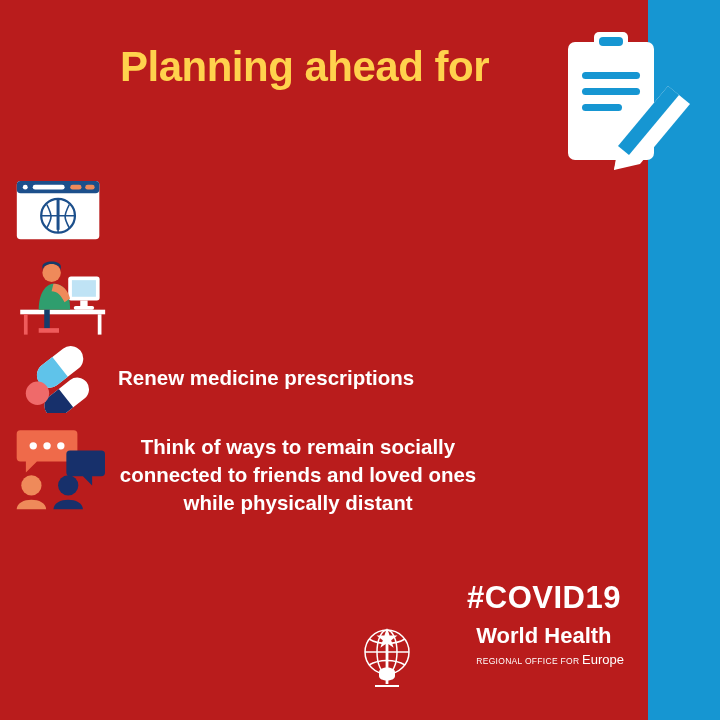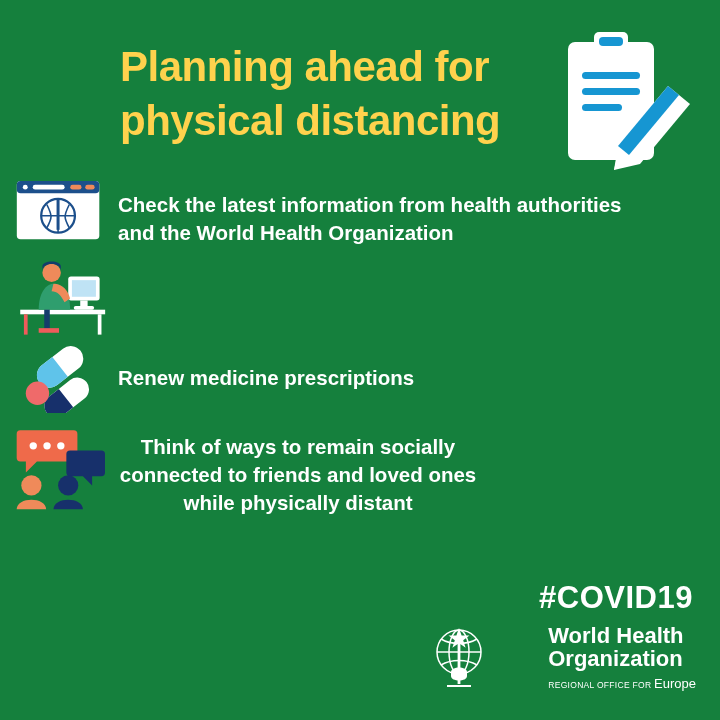--- a/index.html
+++ b/index.html
@@ -8,23 +8,23 @@
   }
   body {
     width: 720px;
     height: 720px;
     background: #1696d2;
     font-family: "Liberation Sans", sans-serif;
     overflow: hidden;
   }
   .poster {
     position: relative;
-    width: 720px;
+    width: 648px;
     height: 720px;
-    background: #15803d;
+    background: #b91c1c;
   }
 
   
   .headline {
     position: absolute;
     left: 120px;
     top: 40px;
     width: 430px;
     color: #ffd24d;
     font-size: 42px;
@@ -137,21 +137,20 @@
     letter-spacing: 0;
   }
 </style>
 </head>
 <body>
 
 <div class="poster">
 
   <div class="headline">
     <span class="line">Planning ahead for</span>
-    <span class="line">physical distancing</span>
   </div>
 
   <div class="clipboard-icon">
     <svg viewBox="0 0 145 150" width="145" height="150" aria-hidden="true">
       <rect x="12" y="14" width="86" height="118" rx="7" fill="#ffffff"></rect>
       <rect x="38" y="4" width="34" height="18" rx="5" fill="#ffffff"></rect>
       <rect x="43" y="9" width="24" height="9" rx="4" fill="#1696d2"></rect>
       <g fill="#1696d2">
         <rect x="26" y="44" width="58" height="7" rx="3.5"></rect>
         <rect x="26" y="60" width="58" height="7" rx="3.5"></rect>
@@ -174,21 +173,20 @@
           <rect x="3" y="4" width="88" height="13" rx="4" fill="#1c4f8b"></rect>
           <circle cx="12" cy="10.5" r="2.6" fill="#ffffff"></circle>
           <rect x="20" y="8" width="34" height="5" rx="2.5" fill="#ffffff"></rect>
           <rect x="60" y="8" width="12" height="5" rx="2.5" fill="#ef8a5a"></rect>
           <rect x="76" y="8" width="10" height="5" rx="2.5" fill="#ef8a5a"></rect>
           <circle cx="47" cy="41" r="18" fill="none" stroke="#1c4f8b" stroke-width="2.4"></circle>
           <path d="M47 23 L47 59 M29 41 L65 41 M35 29 C41 41 41 43 35 54 M59 29 C53 41 53 43 59 54" stroke="#1c4f8b" stroke-width="1.7" fill="none"></path>
           <rect x="45.4" y="24" width="3.2" height="32" fill="#1c4f8b"></rect>
         </svg>
       </div>
-      <div class="text">Check the latest information from health authorities and the  World Health Organization</div>
     </div>
 
     <div class="item item-employer">
       <div class="icon">
         <svg viewBox="0 0 104 90" width="96" height="84" aria-hidden="true">
           <rect x="62" y="26" width="34" height="26" rx="3" fill="#ffffff"></rect>
           <rect x="66" y="30" width="26" height="18" fill="#bfe3f5"></rect>
           <rect x="75" y="52" width="8" height="7" fill="#ffffff"></rect>
           <rect x="68" y="58" width="22" height="4" rx="2" fill="#ffffff"></rect>
           <rect x="10" y="62" width="92" height="5" fill="#ffffff"></rect>
@@ -256,21 +254,20 @@
           <path d="M18 45 C28 39 44 39 54 45"></path>
         </g>
         <path d="M36 8 L38.6 15.5 L46.5 15.5 L40.2 20.2 L42.6 27.7 L36 23.1 L29.4 27.7 L31.8 20.2 L25.5 15.5 L33.4 15.5 Z" fill="#ffffff"></path>
         <rect x="34.6" y="20" width="2.8" height="44" fill="#ffffff"></rect>
         <path d="M28 52 C28 46 44 46 44 52 L44 56 C44 62 28 62 28 56 Z" fill="#ffffff"></path>
         <path d="M24 66 L48 66" stroke="#ffffff" stroke-width="2"></path>
       </svg>
     </div>
     <div class="who-words">
       <span class="w1">World Health</span>
-      <span class="w2">Organization</span>
       <span class="who-region">
         <span>REGIONAL OFFICE FOR</span>
         <span class="reg-bold">Europe</span>
       </span>
     </div>
   </div>
 
 </div>
 
 </body></html>

